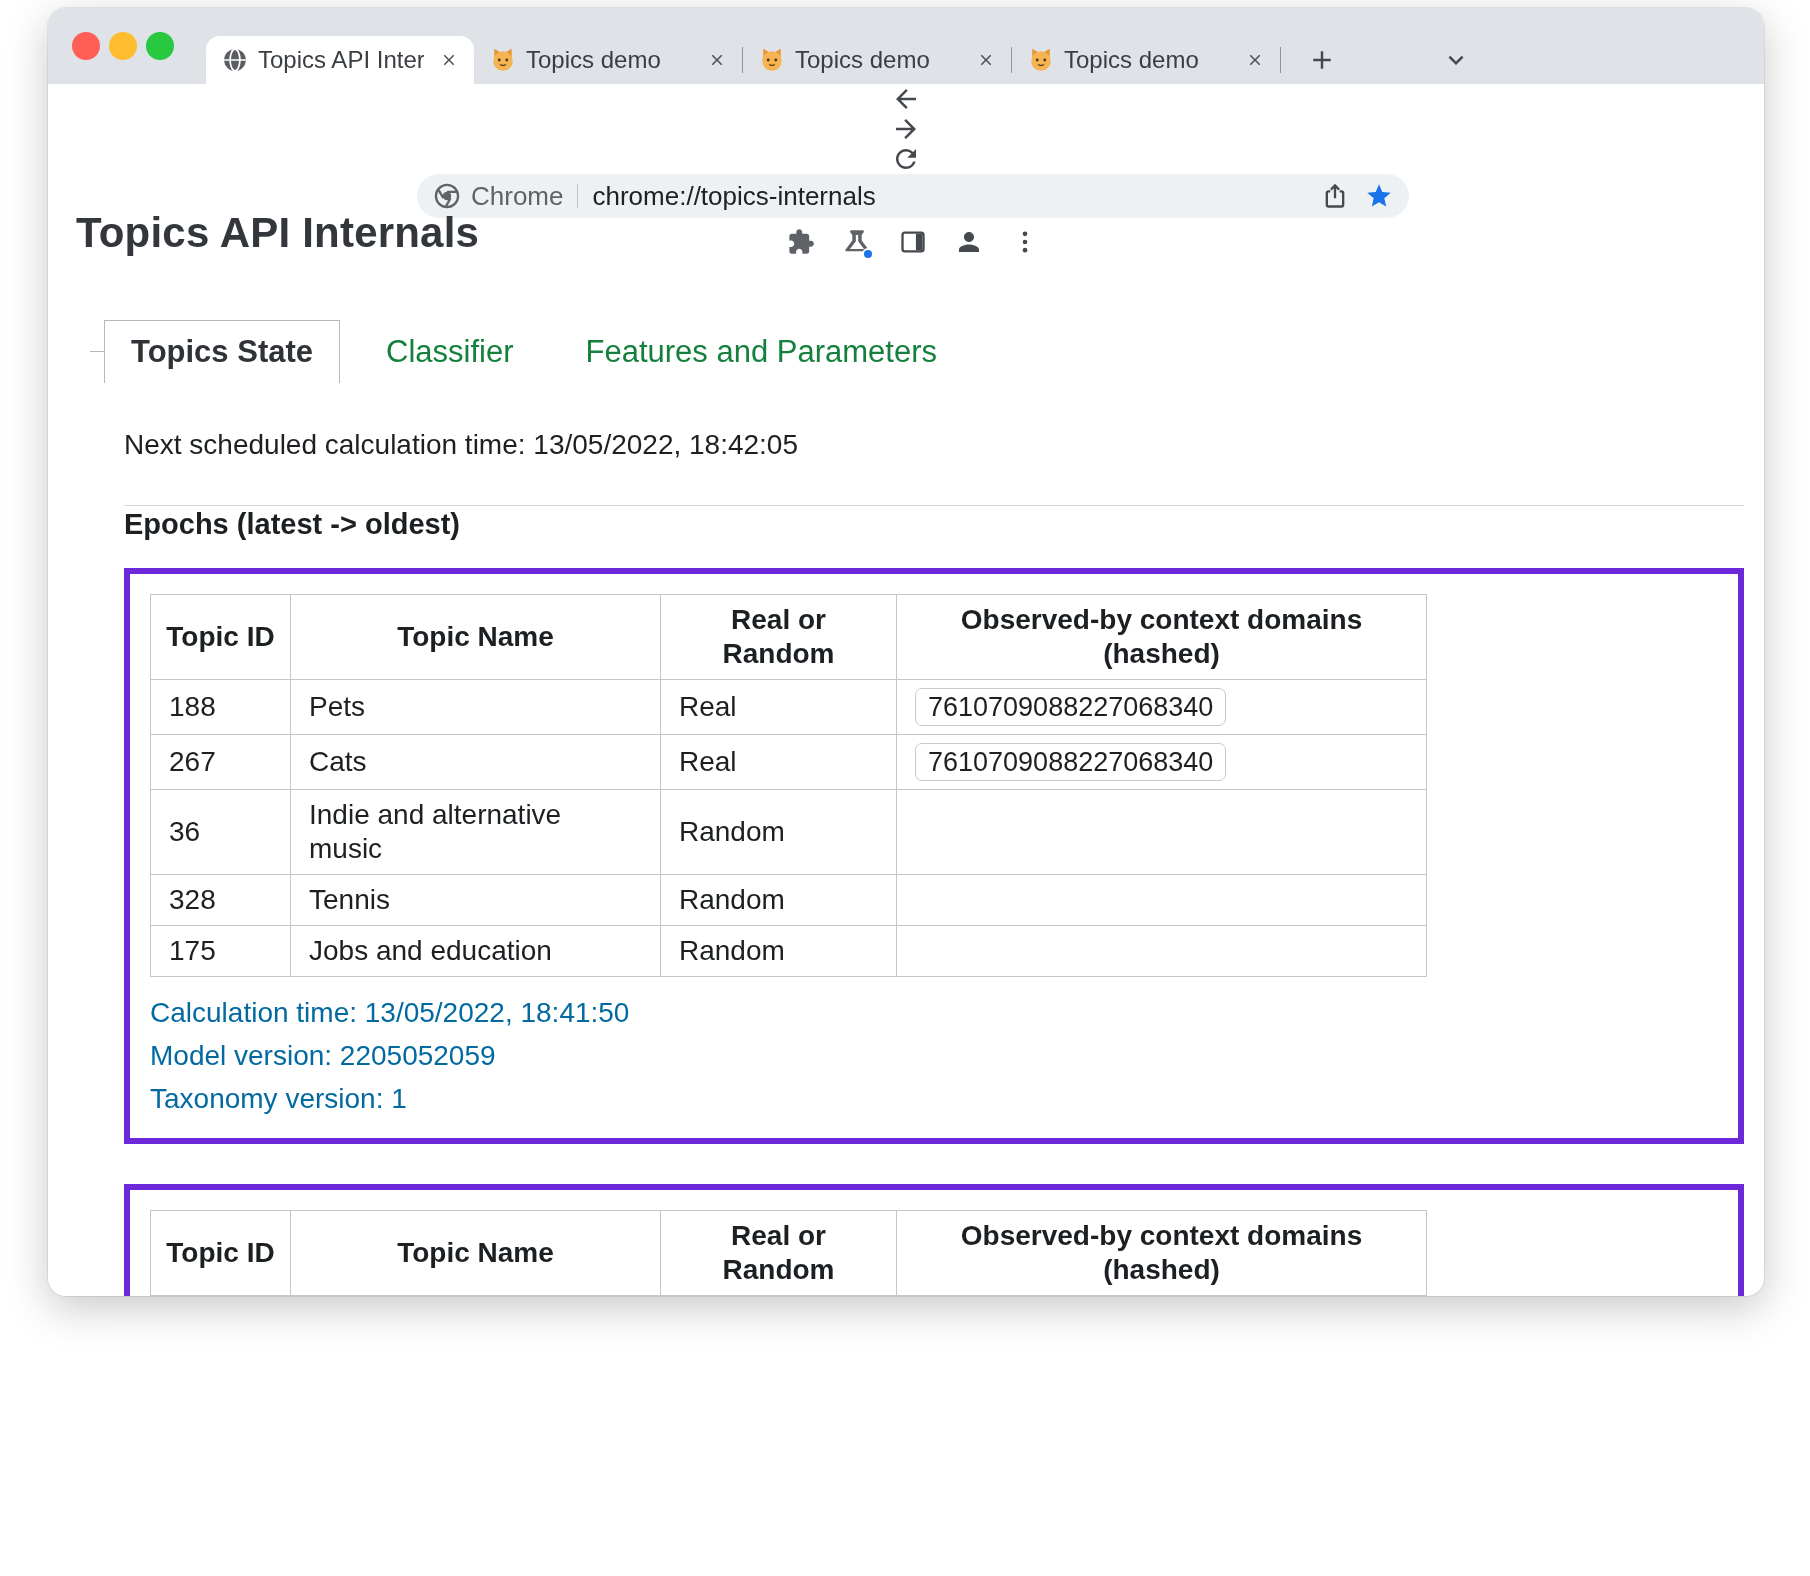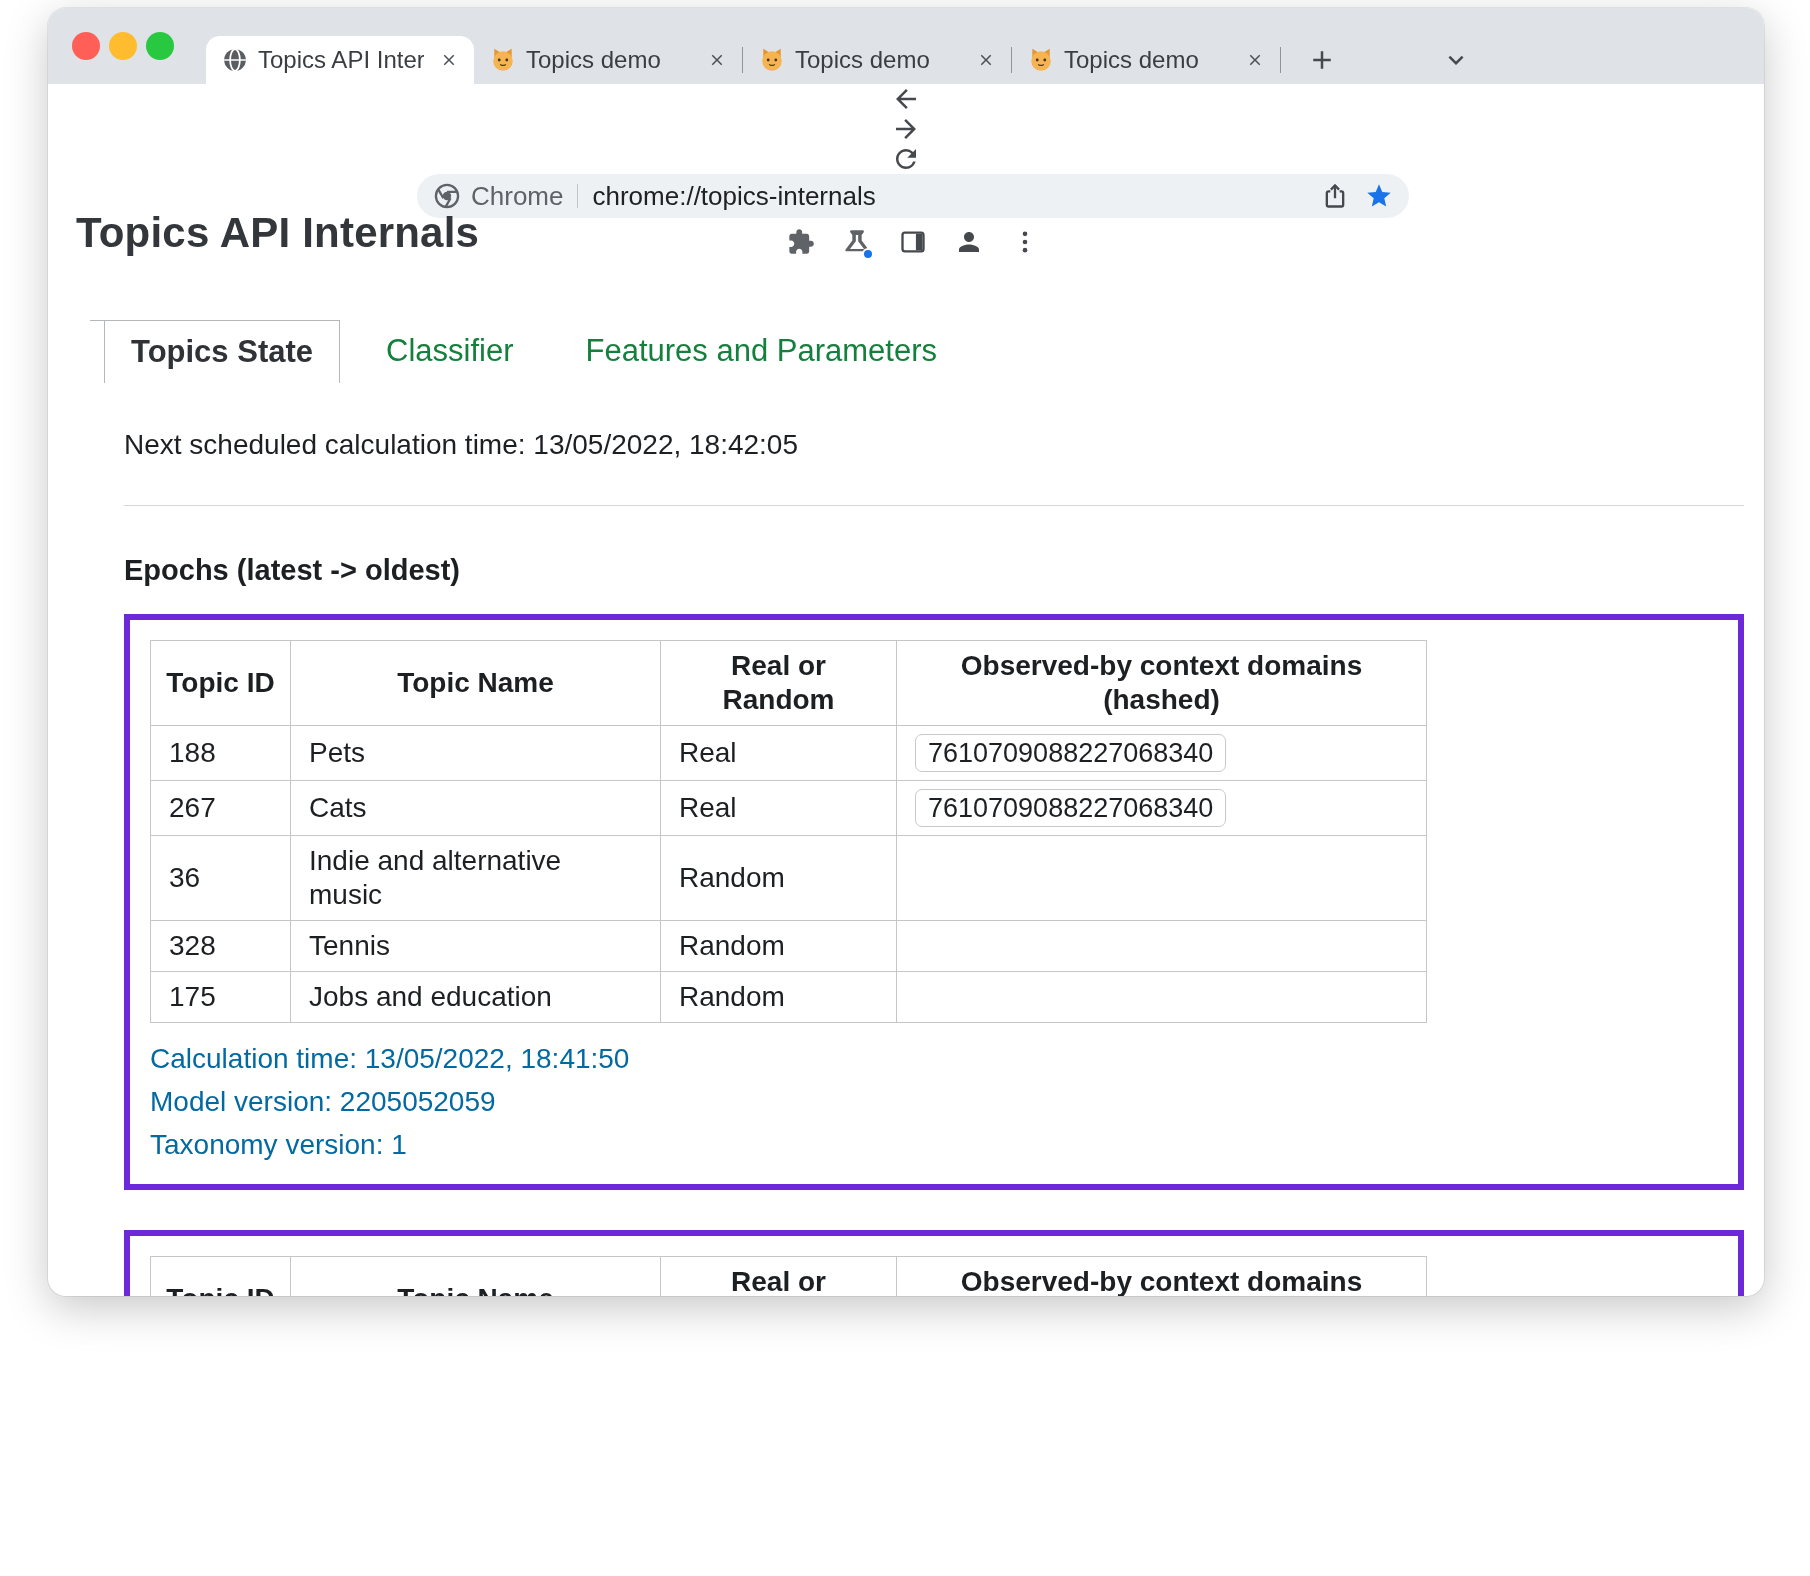--- a/index.html
+++ b/index.html
@@ -26,29 +26,29 @@
   .omnibox{display:flex;align-items:center;height:46px;width:992px;background:#eef1f4;border-radius:23px;margin-left:14px;padding:0 8px 0 16px;}
   .omni-site{font-size:26px;color:#5f6368;margin-left:10px;}
   .omni-div{width:1px;height:24px;background:#c2c6ca;margin:0 14px;}
   .omni-url{font-size:26px;color:#202124;flex:1;white-space:nowrap;overflow:hidden;}
   .omni-act{width:44px;height:44px;}
   .extarea{display:flex;align-items:center;margin-left:14px;gap:8px;}
   .extbtn{width:48px;height:48px;position:relative;}
   .dot{position:absolute;right:7px;bottom:6px;width:12px;height:12px;border-radius:50%;background:#1a73e8;border:2px solid #fff;}
   
   .pagetitle{margin:52px 0 0 28px;font-size:42px;line-height:50px;font-weight:700;color:#33373b;letter-spacing:.2px;}
-  .pgtabs{display:flex;align-items:flex-start;margin:62px 20px 0 42px;}
+  .pgtabs{display:flex;align-items:center;margin:62px 20px 0 42px;}
   .leadline{width:14px;border-bottom:1px solid #b5b8bb;}
   .pgtab{font-size:31px;line-height:36px;padding:13px 26px;cursor:default;}
   .pgtab.active{font-weight:700;color:#2f3337;border:1px solid #b5b8bb;border-bottom:none;background:#fff;}
   .pgtab.idle{color:#15803d;margin-left:20px;}
   .pane{padding:44px 20px 0 76px;}
   .nextcalc{font-size:28px;line-height:36px;color:#1d2023;}
   hr.div{border:none;border-top:1px solid #d6d6d6;margin-top:42px;}
-  .epochs-h{margin-top:46px;font-size:29px;line-height:36px;font-weight:700;color:#1d2023;}
+  .epochs-h{font-size:29px;line-height:36px;font-weight:700;color:#1d2023;}
   .panel{border:6px solid #6d28d9;margin-top:26px;padding:20px 20px 22px 20px;background:#fff;}
   .panel.second{margin-top:40px;}
   table.etable{border-collapse:collapse;table-layout:fixed;font-size:28px;color:#1d2023;}
   .etable th,.etable td{border:1px solid #c6c6c6;line-height:34px;overflow:hidden;}
   .etable th{font-weight:700;text-align:center;padding:8px 14px;}
   .etable td{padding:8px 18px;text-align:left;}
   .hashbox{display:inline-block;border:1px solid #c6cacd;border-radius:7px;padding:1px 12px;font-size:27px;color:#1d2023;background:#fff;}
   .einfo{margin-top:18px;font-size:28px;color:#0369a1;}
   .einfo div{line-height:35px;margin-top:8px;}
   svg{display:block;}

